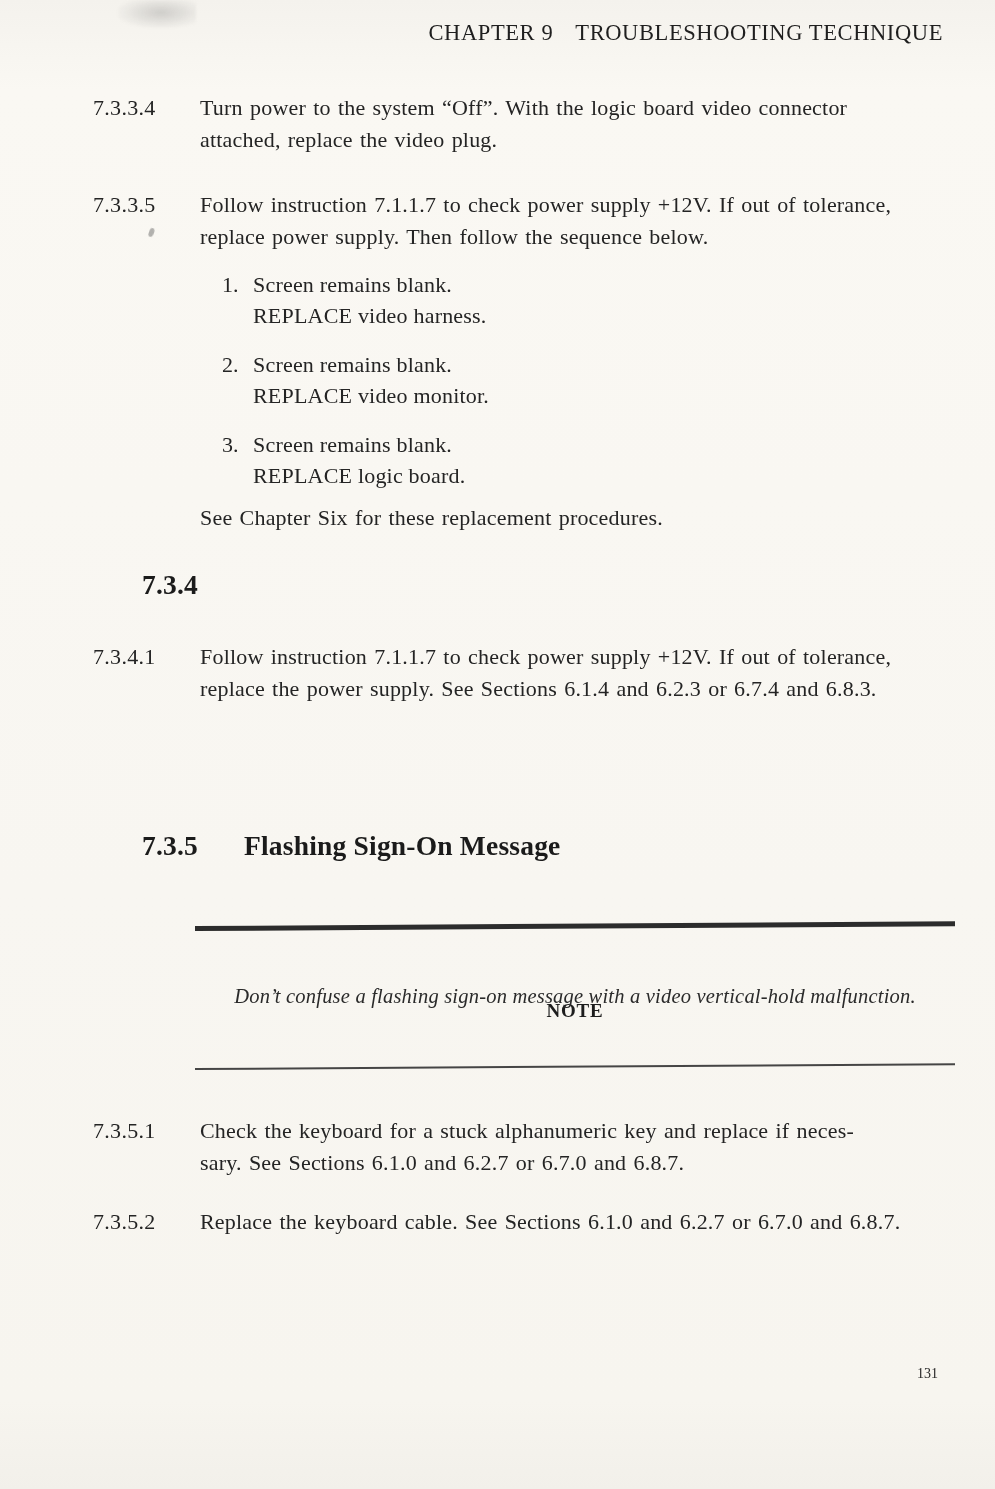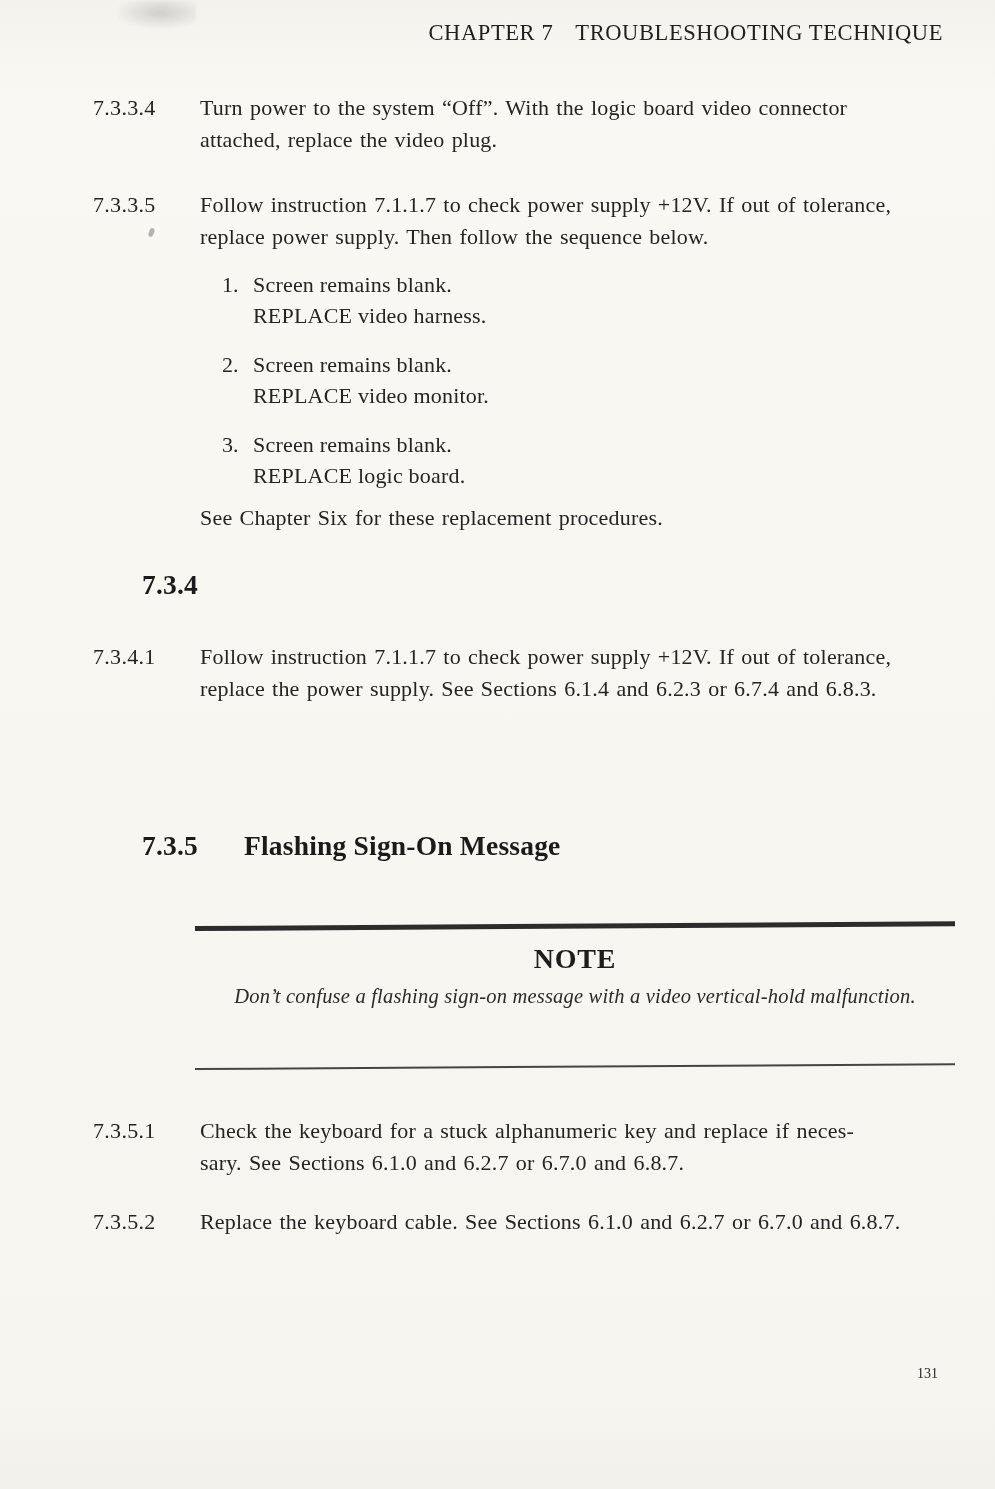--- a/index.html
+++ b/index.html
@@ -44,22 +44,22 @@
     display:flex; font-weight:bold; font-size:27.5px; line-height:36px;
     color:#1b1b1b; letter-spacing:0.2px;
   }
   .hnum { flex:0 0 102px;margin-left:44px; }
 
   .rule { position:absolute; left:195px; width:760px; transform:rotate(-0.35deg); transform-origin:left center; }
   .rule-thick { top:926px; height:4.5px; background:#2c2c2c; }
   .rule-thin  { top:1068px; height:2px; background:#454545; }
 
   .note-title {
-    position:absolute; left:195px; top:944px; width:760px;
-    text-align:center; font-weight:bold; font-size:28px; line-height:30px;
+    position:absolute; left:195px; top:996px; width:760px;
+    text-align:center; font-weight:bold; font-size:19px; line-height:30px;
     letter-spacing:0.8px; color:#1d1d1d;
   }
   .note-text {
     position:absolute; left:195px; top:982px; width:760px;
     text-align:center; font-style:italic; font-size:20.5px; line-height:28px;
     color:#2a2a2a; letter-spacing:0.2px;
   }
 
   .pageno { position:absolute; top:1366px; right:57px; font-size:14px; color:#262626; }
 
@@ -78,21 +78,21 @@
 </style>
 </head>
 <body>
 
 <div class="page">
 
   <div class="smudge"></div>
   <div class="artifact"></div>
 
   <div class="header">
-    <span>CHAPTER 7</span><span class="title-part">TROUBLESHOOTING TECHNIQUE</span>
+    <span>CHAPTER 9</span><span class="title-part">TROUBLESHOOTING TECHNIQUE</span>
   </div>
 
   <div class="para" style="top:92px">
     <span class="pnum">7.3.3.4</span>
     <span class="ptext">Turn power to the system “Off”. With the logic board video connector
 attached, replace the video plug.</span>
   </div>
 
   <div class="para" style="top:189px">
     <span class="pnum">7.3.3.5</span>

